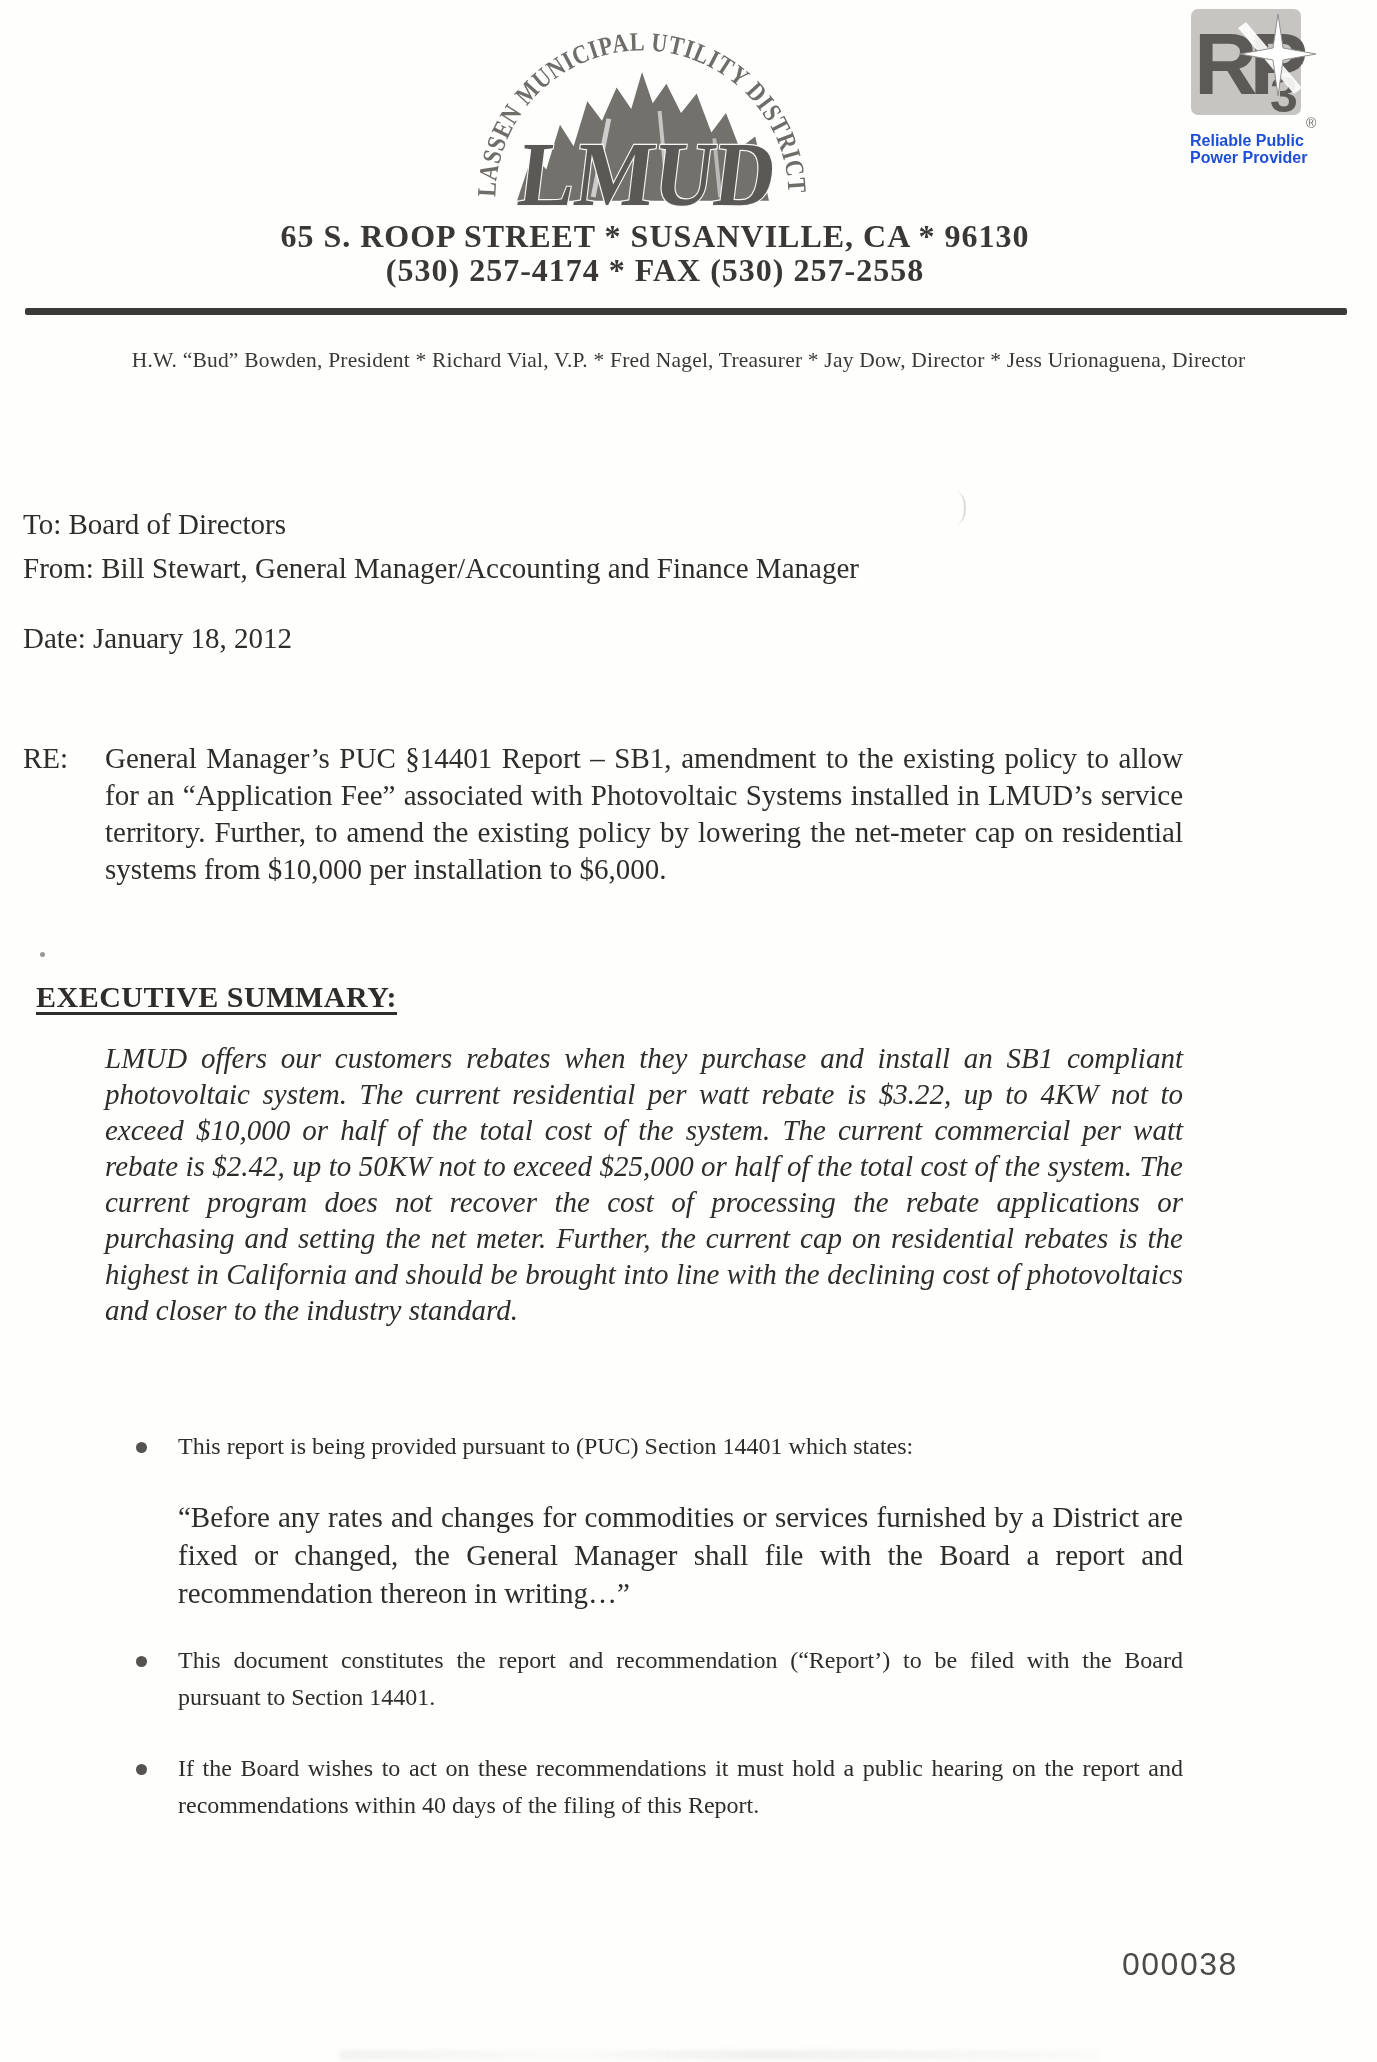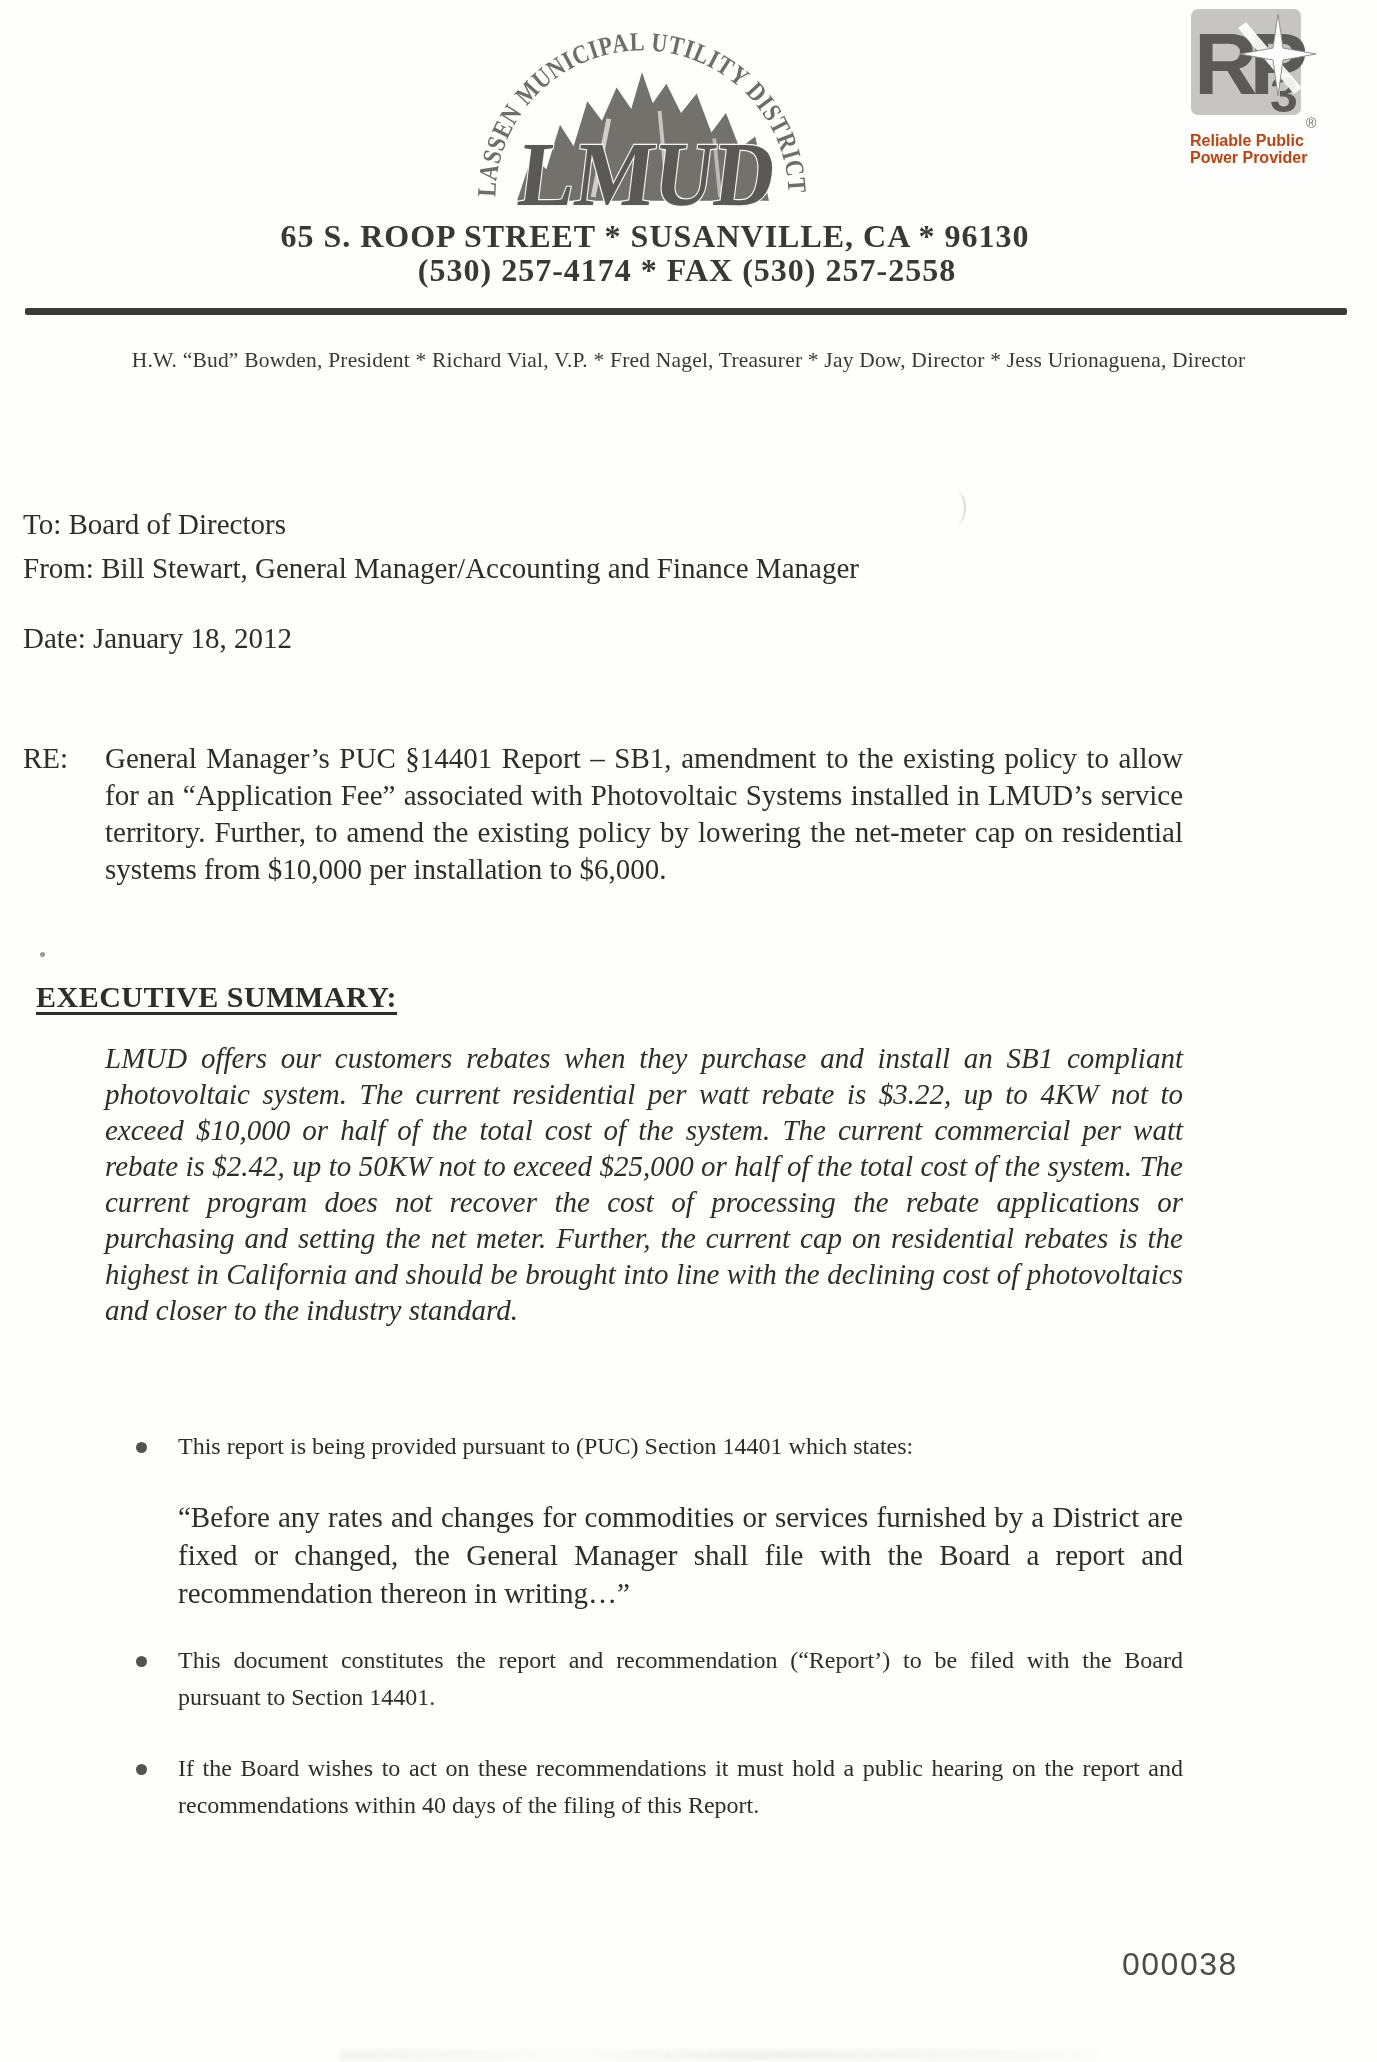--- a/index.html
+++ b/index.html
@@ -10,30 +10,30 @@
     font-family:"Liberation Serif","DejaVu Serif",serif;
     color:#2f2d2a;
     overflow:hidden;
   }
   
   .lmud-logo{position:absolute;left:476px;top:8px;width:332px;height:208px;}
   .rp3{position:absolute;left:1190px;top:8px;width:150px;}
   .rp3 svg{display:block;}
   .rp3-tagline{
     font-family:"Liberation Sans","DejaVu Sans",sans-serif;
-    font-size:16px;line-height:17px;color:#c2410c;font-weight:bold;
+    font-size:16px;line-height:17px;color:#1d4ed8;font-weight:bold;
     margin-top:2px;letter-spacing:0px;
   }
   .addr{
     position:absolute;left:0;width:1310px;text-align:center;
     font-weight:bold;font-size:32px;letter-spacing:1px;color:#3a3835;
     white-space:nowrap;
   }
   .addr1{top:218px;}
-  .addr2{top:252px;padding-left:32px;}
+  .addr2{top:252px;}
   .rule{
     position:absolute;left:25px;top:308px;width:1322px;height:7px;
     background:#3c3a36;border-radius:2px;
   }
   .directors{
     position:absolute;left:0;top:348px;width:1377px;text-align:center;
     font-size:21.5px;color:#3a3835;letter-spacing:.2px;white-space:nowrap;
   }
   
   .memo-line{position:absolute;left:23px;font-size:29px;white-space:nowrap;}

